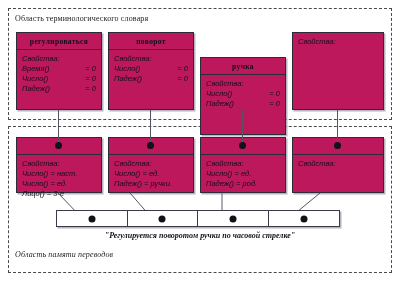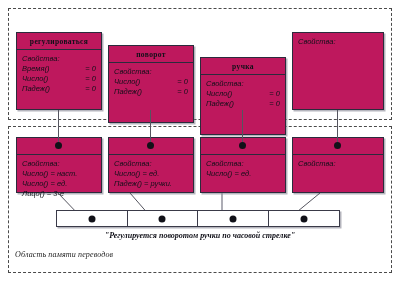--- a/index.html
+++ b/index.html
@@ -77,21 +77,21 @@
     display: flex;
     white-space: nowrap;
   }
   .attr-name { display: inline-block; }
   .attr-eq   { margin-left: auto; padding-left: 6px; }
   .attr-plain{ white-space: nowrap; }
 
   
   .row1 { top: 32px; height: 78px; }
   #cls-regulirovatsya { left: 16px;  width: 86px; }
-  #cls-povorot        { left: 108px; width: 86px; margin-top: 13px; }
+  #cls-povorot        { left: 108px; width: 86px; }
   #cls-ruchka         { left: 200px; width: 86px; margin-top: 25px; }
   #cls-pochasovoy     { left: 292px; width: 92px; }
 
   
   .row2 { top: 137px; height: 56px; }
   #inst-regulirovatsya { left: 16px;  width: 86px; }
   #inst-povorot        { left: 108px; width: 86px; }
   #inst-ruchka         { left: 200px; width: 86px; }
   #inst-pochasovoy     { left: 292px; width: 92px; }
 
@@ -163,20 +163,21 @@
   }
 </style>
 </head>
 <body>
 
 <div id="canvas">
 
   <div class="region" id="region-terms"></div>
   <div class="region" id="region-memory"></div>
 
+  <div class="region-label" id="label-terms">Область терминологического словаря</div>
 
   <div class="region-label" id="label-memory">Область памяти переводов</div>
 
   <div class="cls row1" id="cls-regulirovatsya">
     <div class="cls-title">регулироваться</div>
     <div class="cls-body">
       <div class="attr-plain">Свойства:</div>
       <div class="attr-row">
         <span class="attr-name">Время()</span>
         <span class="attr-eq">= 0</span>
@@ -245,20 +246,21 @@
       <div class="attr-plain">Число() = ед.</div>
       <div class="attr-plain">Падеж() = ручки.</div>
     </div>
   </div>
 
   <div class="cls row2" id="inst-ruchka">
     <div class="cls-title"></div>
     <div class="cls-body">
       <div class="attr-plain">Свойства:</div>
       <div class="attr-plain">Число() = ед.</div>
+      <div class="attr-plain">Падеж() = род.</div>
     </div>
   </div>
 
   <div class="cls row2" id="inst-pochasovoy">
     <div class="cls-title"></div>
     <div class="cls-body">
       <div class="attr-plain">Свойства:</div>
     </div>
   </div>
 

